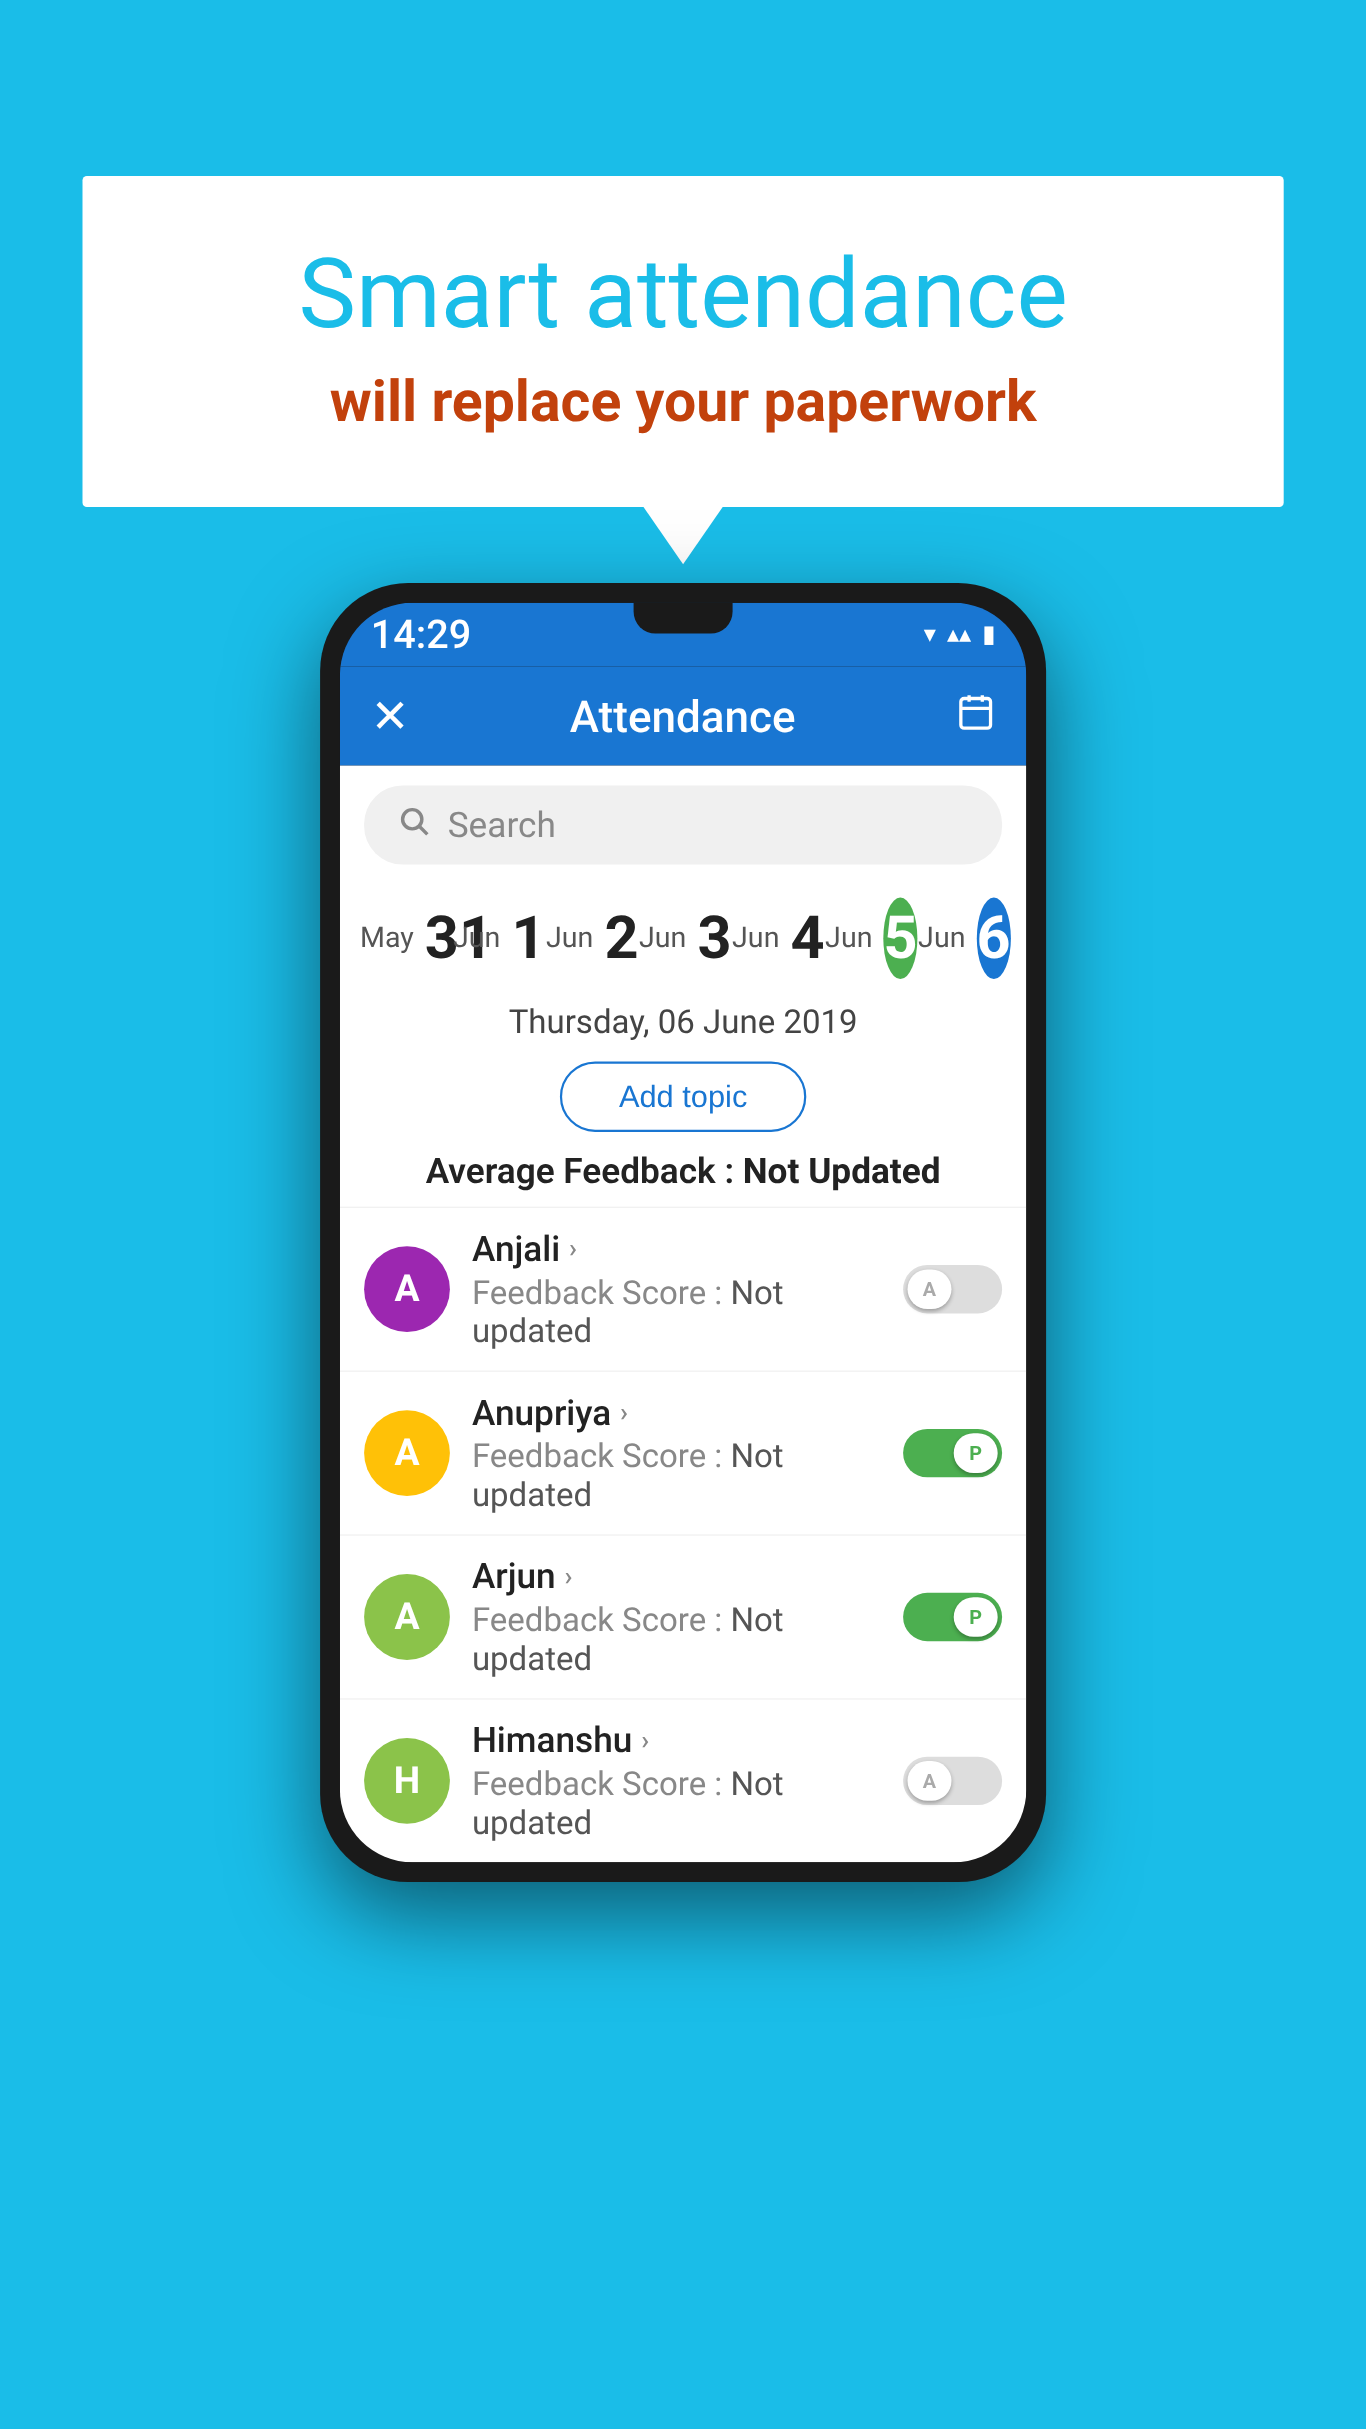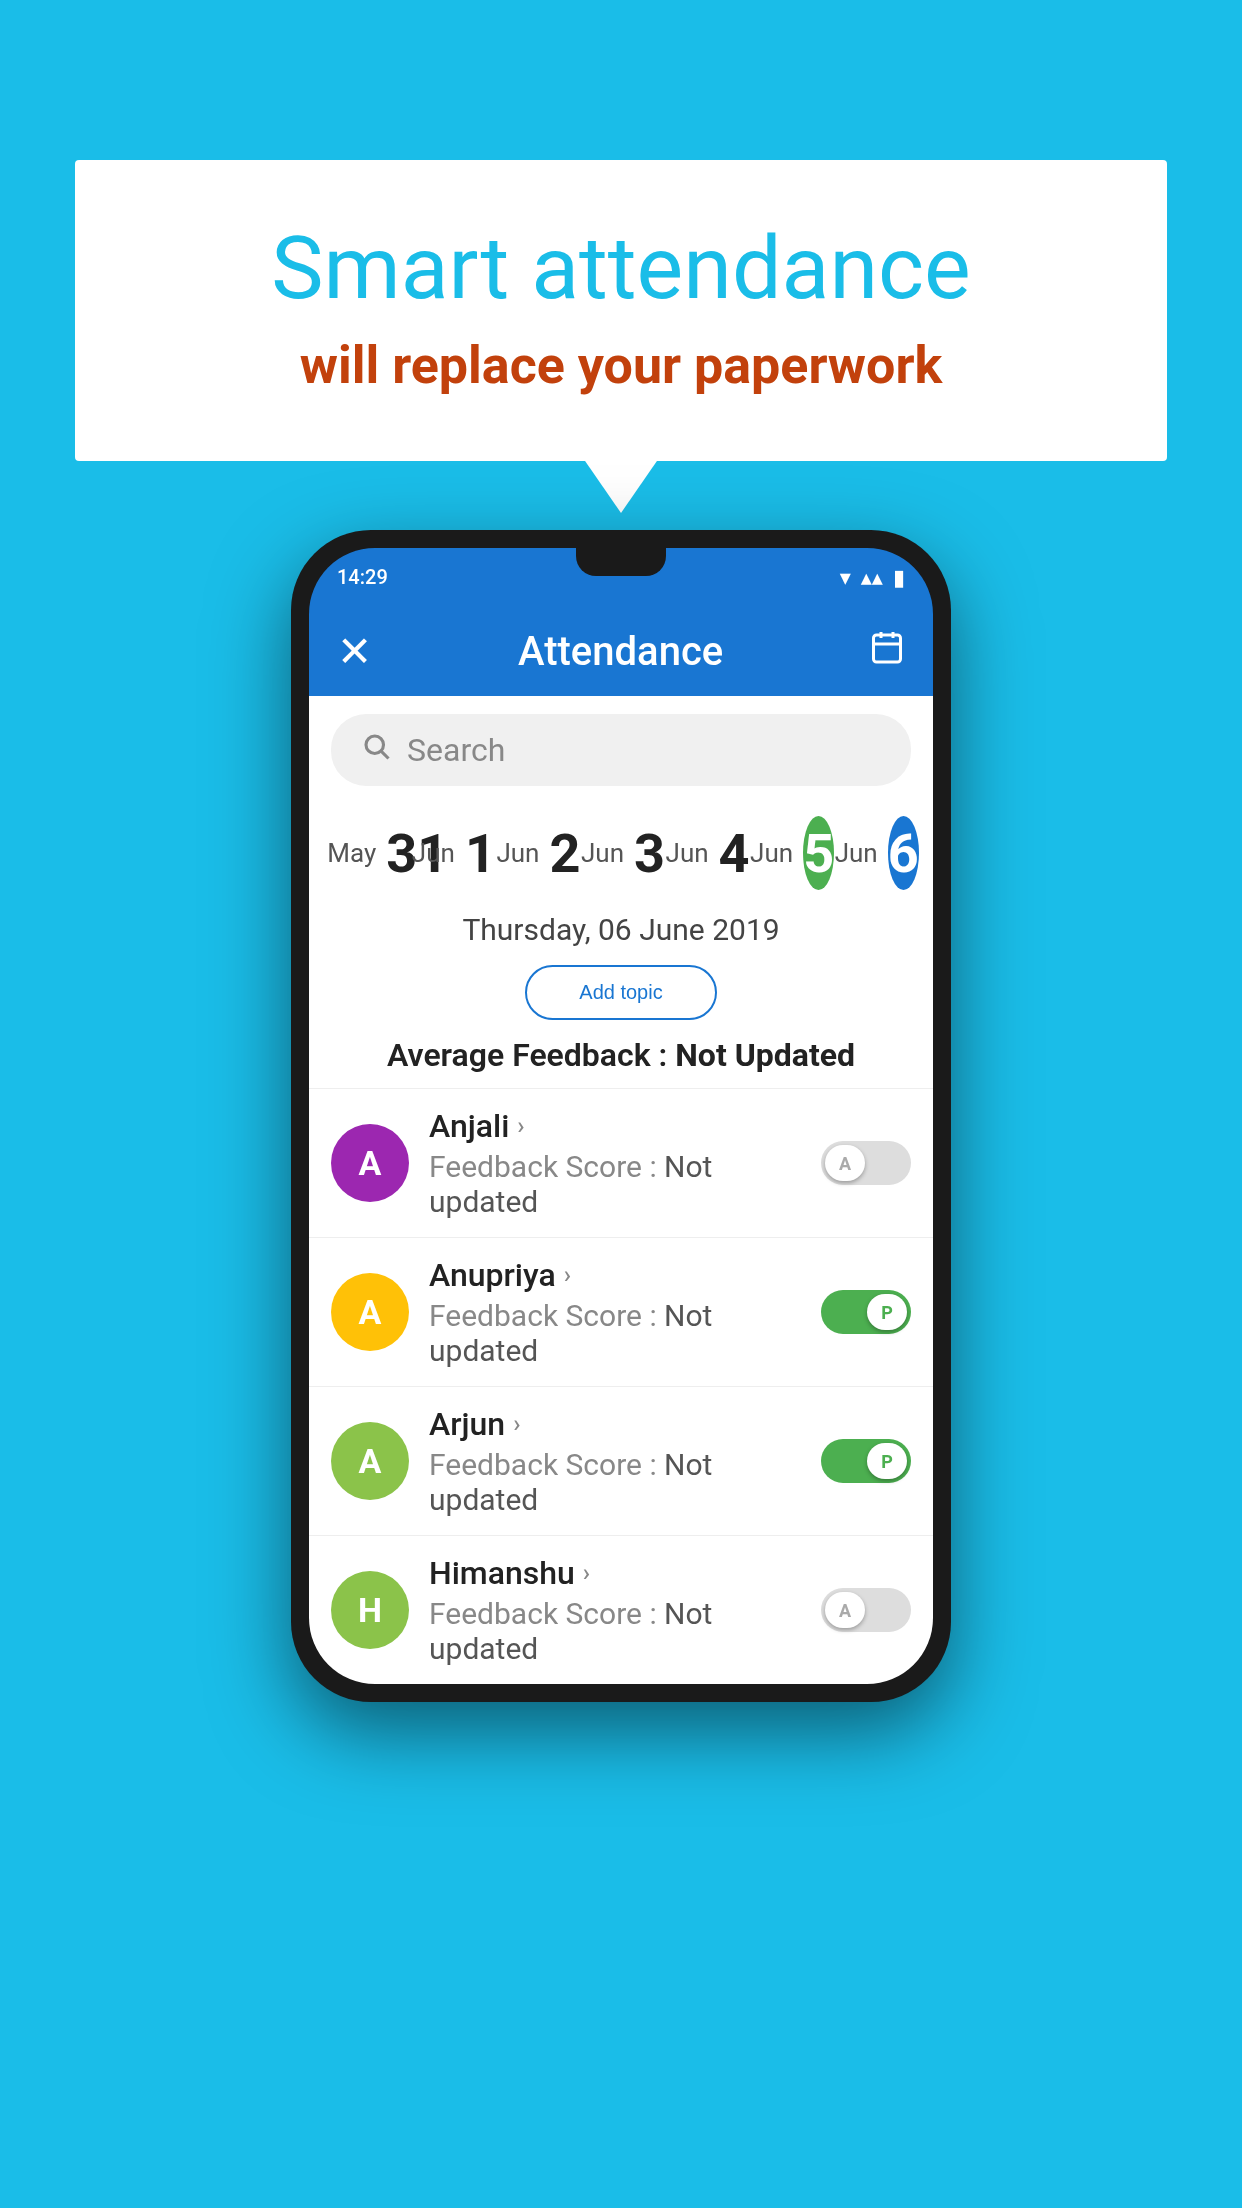--- a/index.html
+++ b/index.html
@@ -77,21 +77,21 @@
       background: #1976D2;
       height: 58px;
       display: flex;
       align-items: center;
       justify-content: space-between;
       padding: 0 28px;
       position: relative;
     }
     .status-time {
       color: white;
-      font-size: 20px;
+      font-size: 36px;
       font-weight: 500;
     }
     .status-icons {
       display: flex;
       align-items: center;
       gap: 10px;
     }
     .status-icons span {
       color: white;
       font-size: 22px;
@@ -211,21 +211,21 @@
 
     
     .add-topic-btn {
       margin: 10px auto 16px;
       display: block;
       border: 2px solid #1976D2;
       background: transparent;
       color: #1976D2;
       border-radius: 35px;
       padding: 14px 52px;
-      font-size: 20px;
+      font-size: 28px;
       width: fit-content;
     }
 
     
     .avg-feedback {
       text-align: center;
       font-size: 32px;
       color: #888;
       margin-bottom: 14px;
     }

